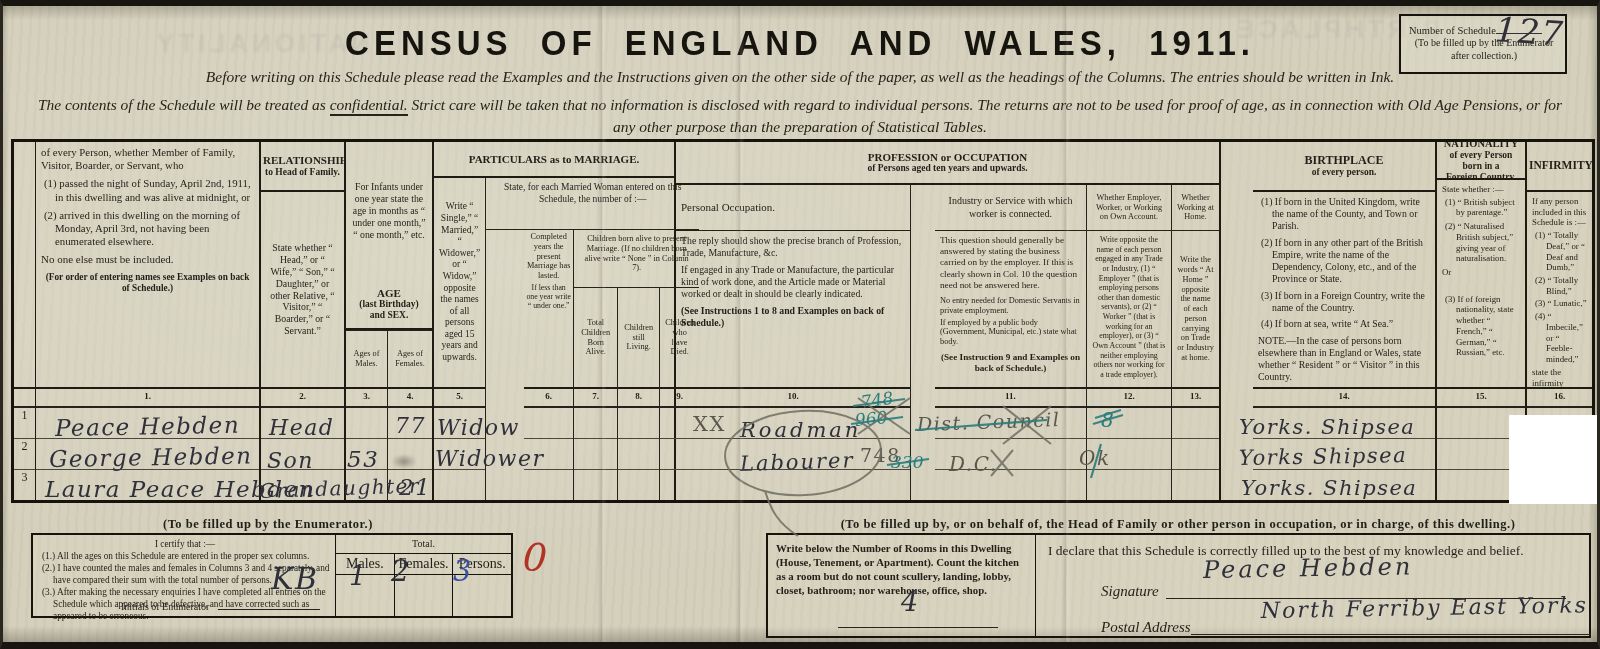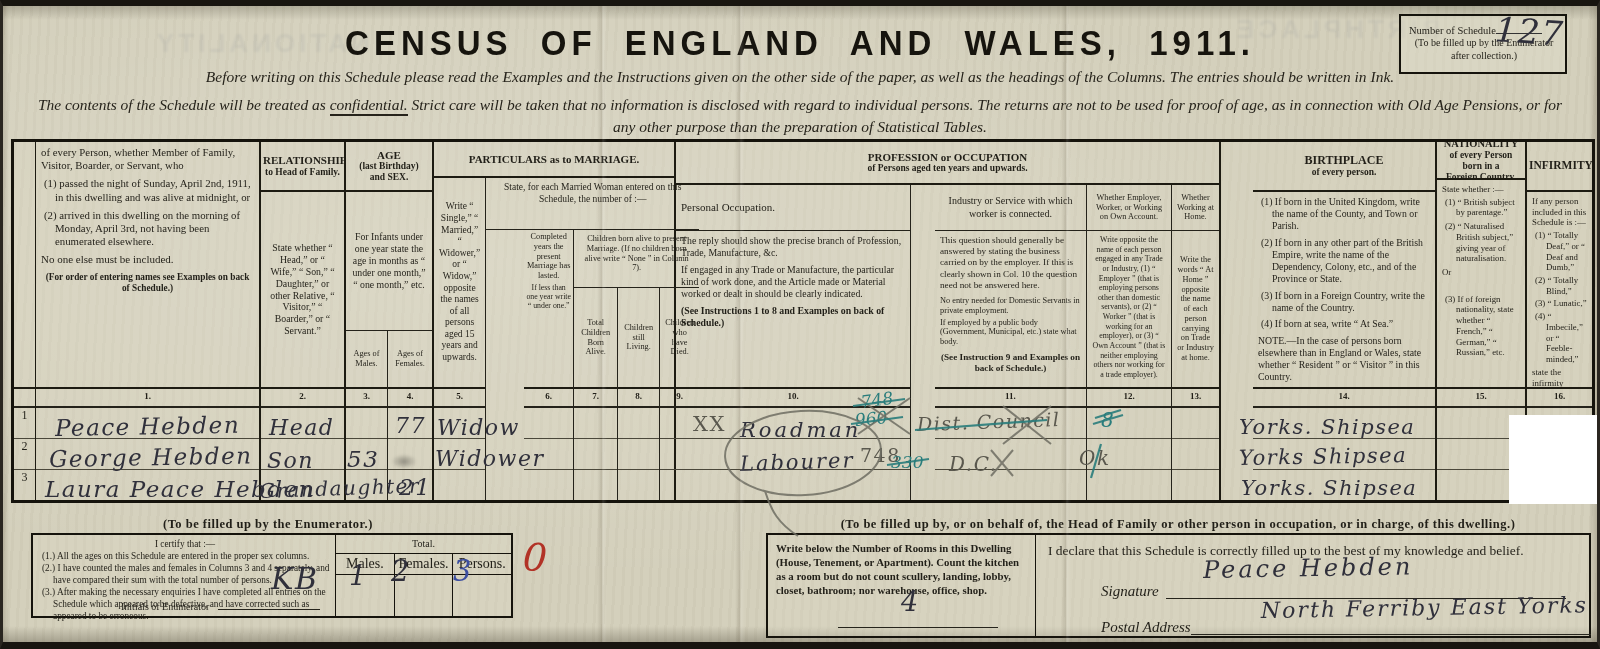--- a/index.html
+++ b/index.html
@@ -127,27 +127,27 @@
       <div class="cell desc ctr" style="flex:1;display:flex;flex-direction:column;justify-content:center;">
           <p style="margin:0;">State whether “ Head,” or “ Wife,” “ Son,” “ Daughter,” or other Relative, “ Visitor,” “ Boarder,” or “ Servant.”</p>
         </div>
       <div class="cnum">2.</div>
       <div class="dc"></div>
         <div class="dc"></div>
         <div class="dc"></div>
     </div>
 
     <div class="grp" style="width:88px;">
+      <div class="cell desc ctr" style="height:138px;display:flex;align-items:center;">
+          <p style="margin:0;">For Infants under one year state the age in months as “ under one month,” “ one month,” etc.</p>
+        </div>
       <div class="cell gh" style="height:50px;">
           <span>AGE</span>
           <span class="sub">(last Birthday)</span>
           <span class="sub">and SEX.</span>
-        </div>
-      <div class="cell desc ctr" style="height:138px;display:flex;align-items:center;">
-          <p style="margin:0;">For Infants under one year state the age in months as “ under one month,” “ one month,” etc.</p>
         </div>
       <div class="subcols" style="border-top:1px solid #24221a;">
         <div style="width:42px;display:flex;align-items:center;justify-content:center;" class="tiny ctr">
             <span>Ages of Males.</span>
           </div>
         <div style="flex:1;display:flex;align-items:center;justify-content:center;" class="tiny ctr">
             <span>Ages of Females.</span>
           </div>
       </div>
       <div class="subcols" style="flex:0 0 auto;display:flex;">

